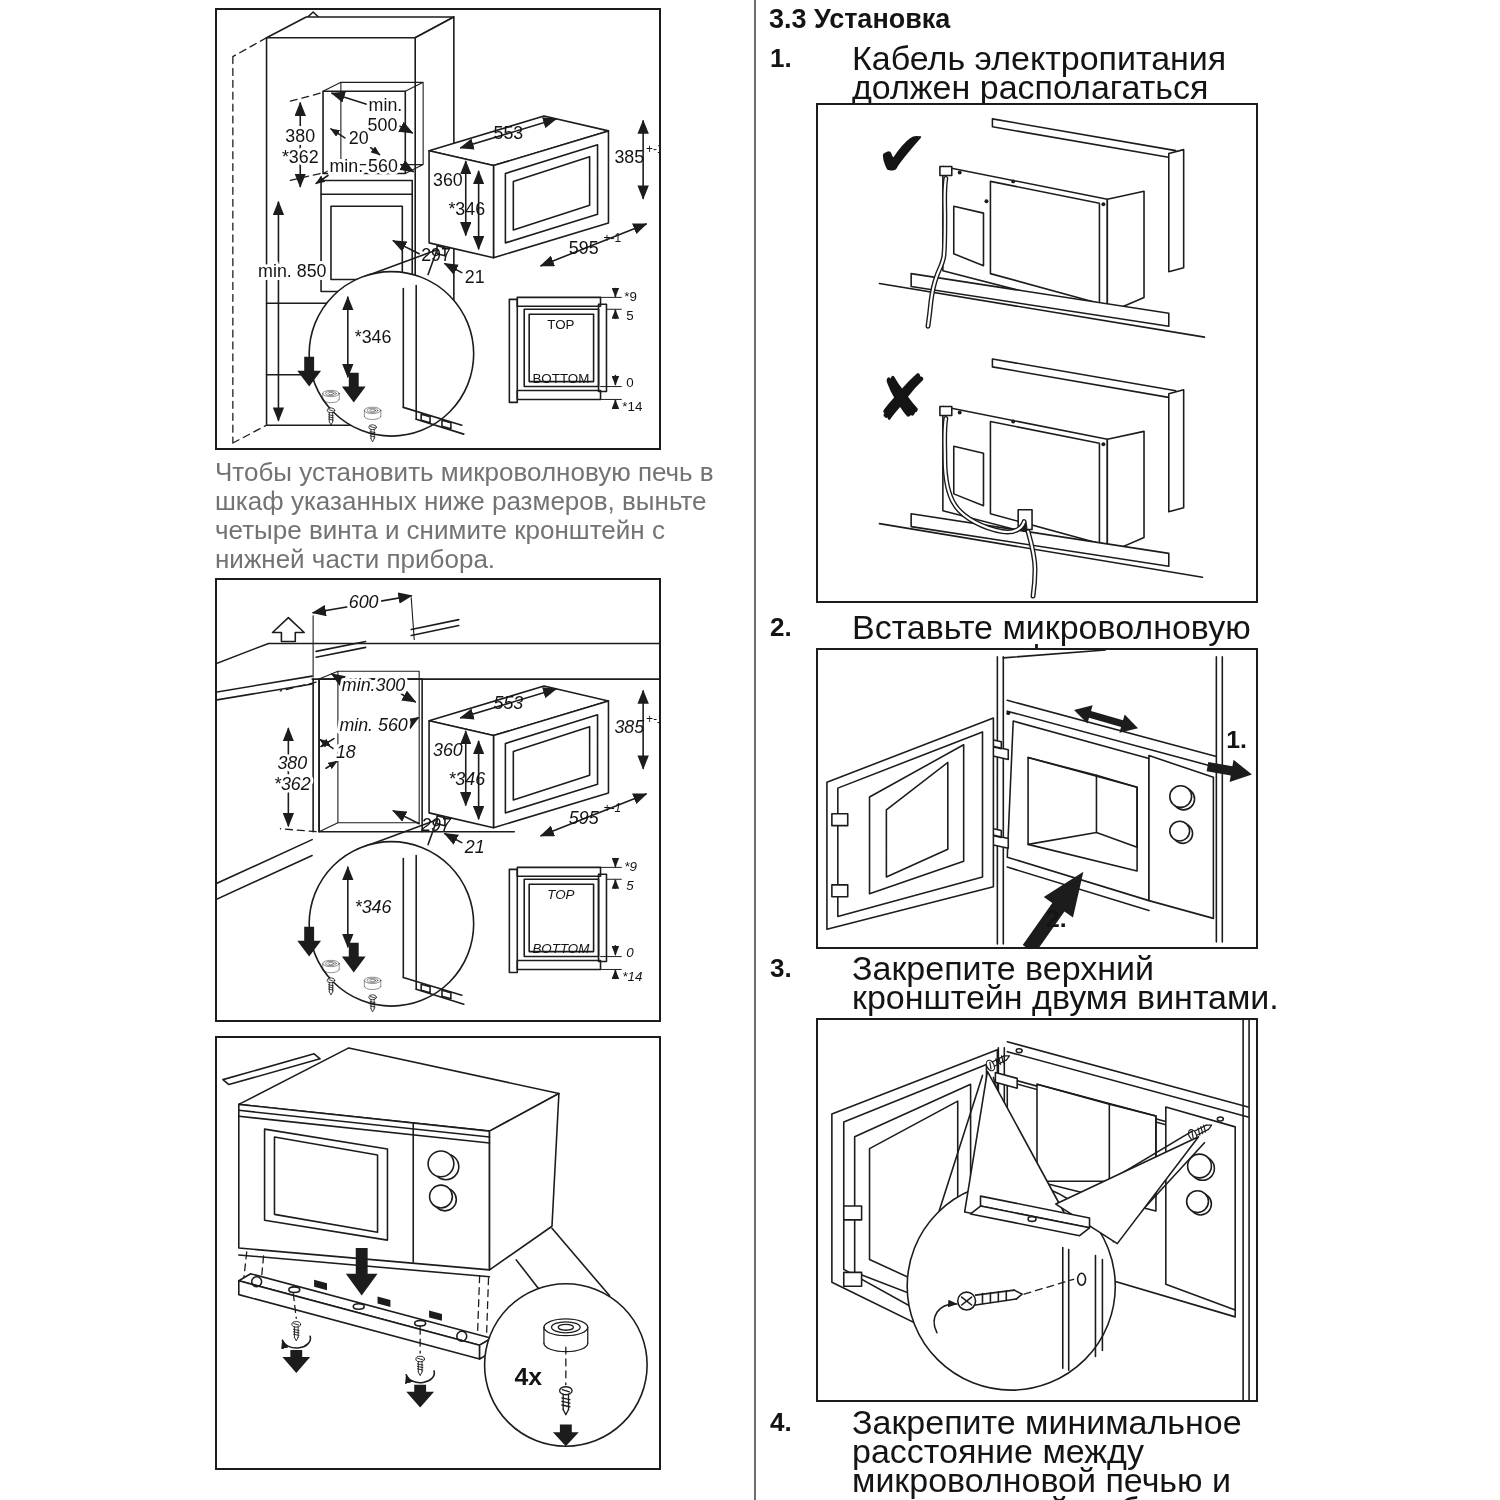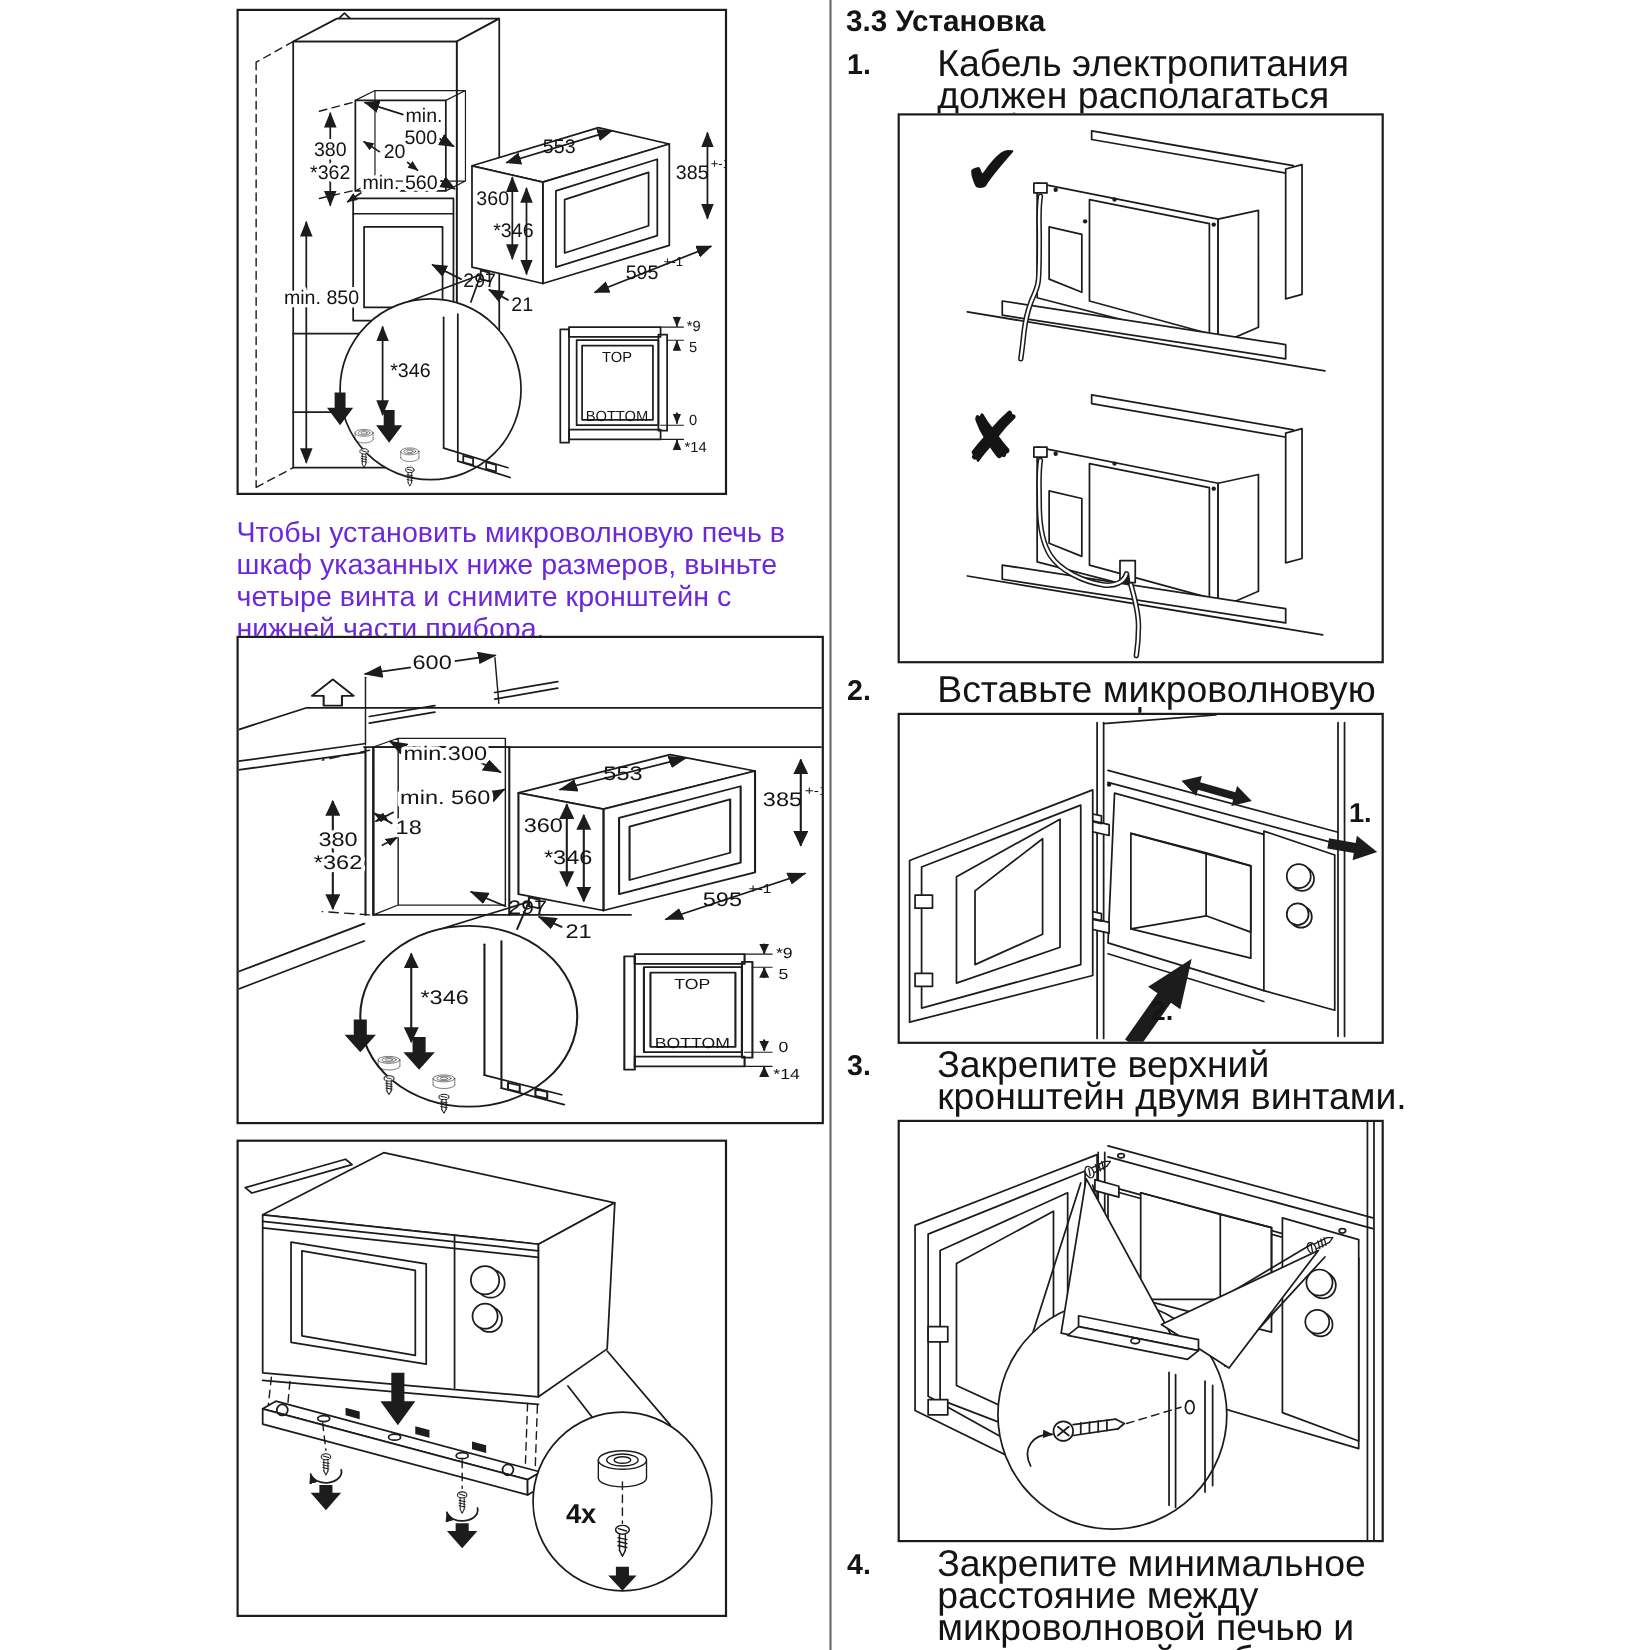--- a/index.html
+++ b/index.html
@@ -3,21 +3,21 @@
 <meta charset="utf-8">
 <style>
   * { margin:0; padding:0; box-sizing:border-box; }
   html,body { background:#fff; }
   .page { position:relative; width:1500px; height:1500px; background:#fff;
           font-family:"Liberation Sans", sans-serif; color:#141414; overflow:hidden; }
   .fig { position:absolute; border:2px solid #1c1c1c; background:#fff;text-align:center; }
   .fig svg { display:block; width:100%; height:100%; }
   .divider { position:absolute; left:754px; top:0; width:2px; height:1500px; background:#6e6e6e; }
   .para { position:absolute; left:215px; top:458px; width:515px;
-          font-size:26px; line-height:29px; color:#6d28d9;margin-top:12px; }
+          font-size:26px; line-height:29px; color:#737373; }
   .heading { position:absolute; left:769px; top:4px; font-size:27px; font-weight:bold; }
   .step { position:absolute; left:770px; width:512px; display:flex; }
   .step-num { width:50px; flex:none; font-weight:bold; font-size:26px; line-height:29px; }
   .step-text { font-size:34px; line-height:29px; width:462px;margin-left:32px; }
   
   .st { stroke:#1c1c1c; stroke-width:1.6; fill:none; stroke-linecap:round; stroke-linejoin:round; }
   .wf { fill:#fff; }
   .dk { fill:#1c1c1c; stroke:none; }
   .thin { stroke-width:1.1; }
   .dash { stroke-dasharray:7 5; stroke-width:1.3; }
@@ -168,21 +168,21 @@
         <text class="dim" x="76" y="269" text-anchor="middle">min. 850</text>
         <use href="#mw-unit"></use>
         <use href="#foot-detail"></use>
         <use href="#side-view"></use>
       </g>
     </svg>
   </div>
 
   <p class="para">Чтобы установить микроволновую печь в шкаф указанных ниже размеров, выньте четыре винта и снимите кронштейн с нижней части прибора.</p>
 
-  <div class="fig" style="left:215px; top:578px; width:534px; height:444px;">
+  <div class="fig" style="left:215px; top:578px; width:446px; height:444px;font-style:italic;">
     <svg viewBox="0 0 446 444" preserveAspectRatio="none">
       <g class="st">
         <path class="wf" d="M65,62 V53 H56 L72,38 L88,53 H79 V62 Z"></path>
         <path d="M0,84 L52,64 L446,64"></path>
         <path d="M0,113 L96,97 M0,121 L96,105"></path>
         <line x1="96" y1="100" x2="446" y2="100"></line>
         <path d="M100,72 L150,62 M100,78 L150,68 M196,50 L244,40 M196,56 L244,46"></path>
         <path d="M97,100 V254 M103,100 V254"></path>
         <rect x="103" y="100" width="104" height="154"></rect>
         <g class="thin">

